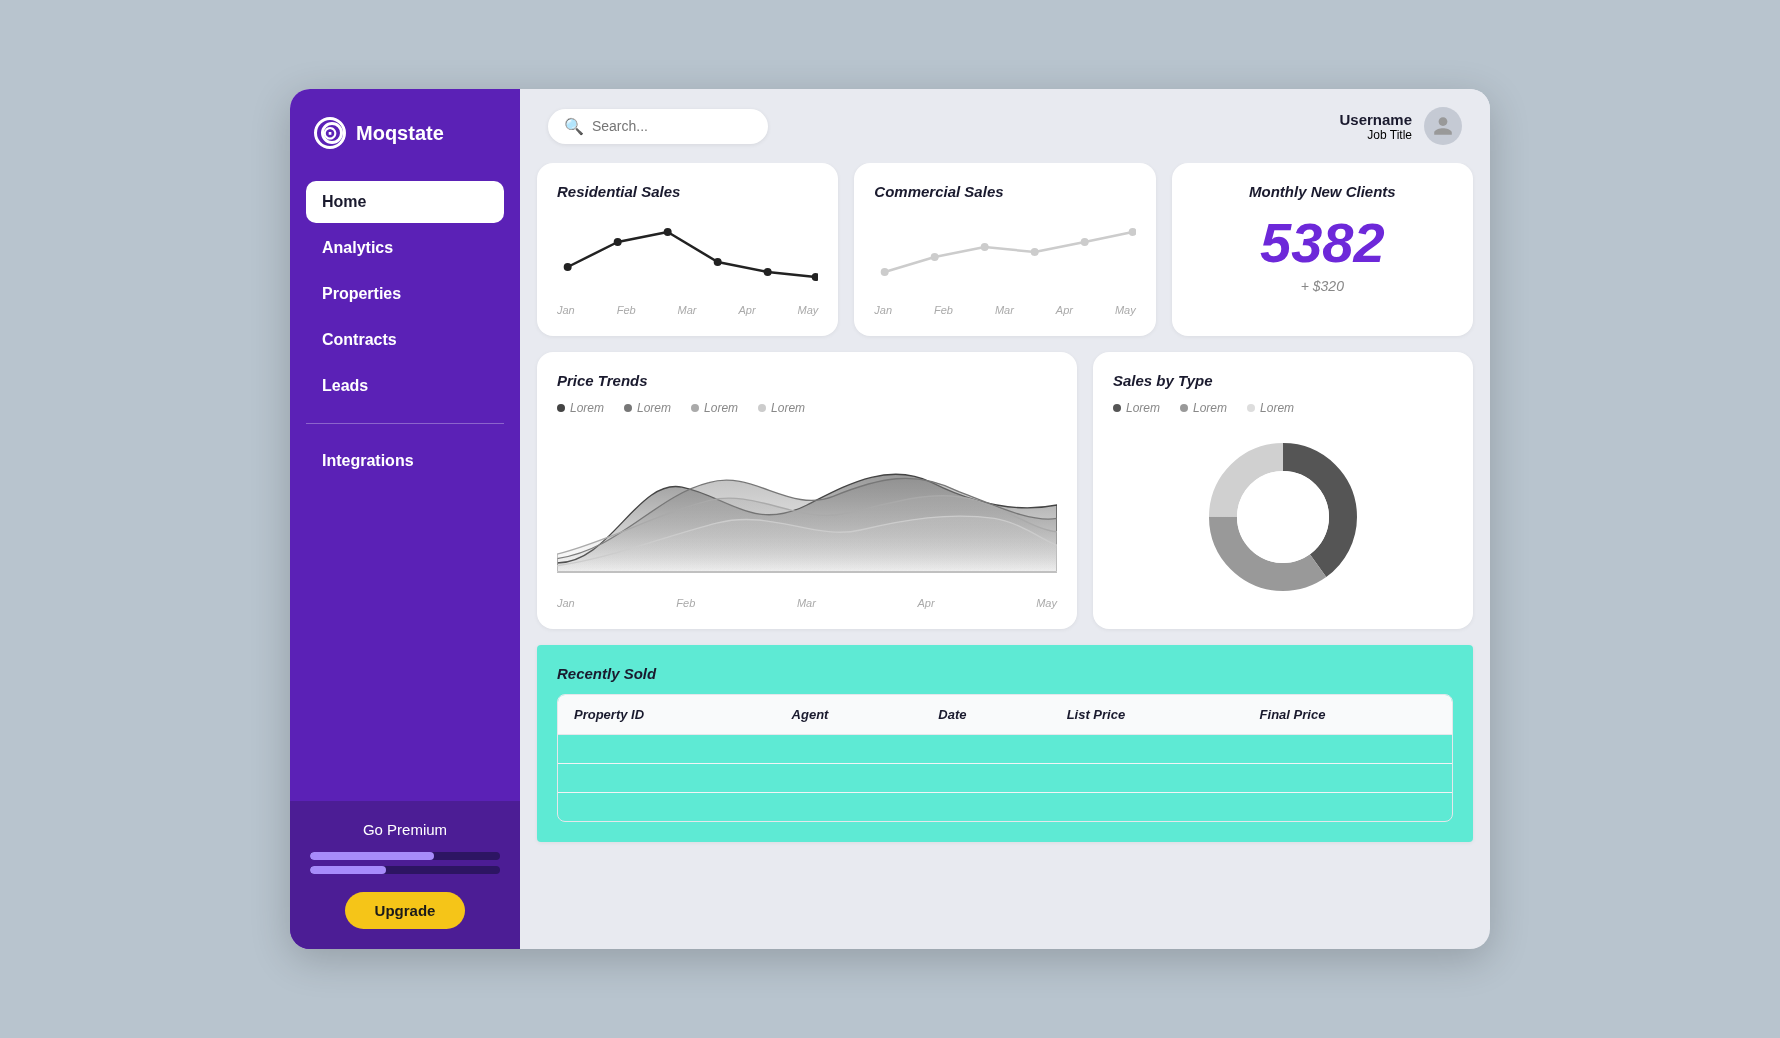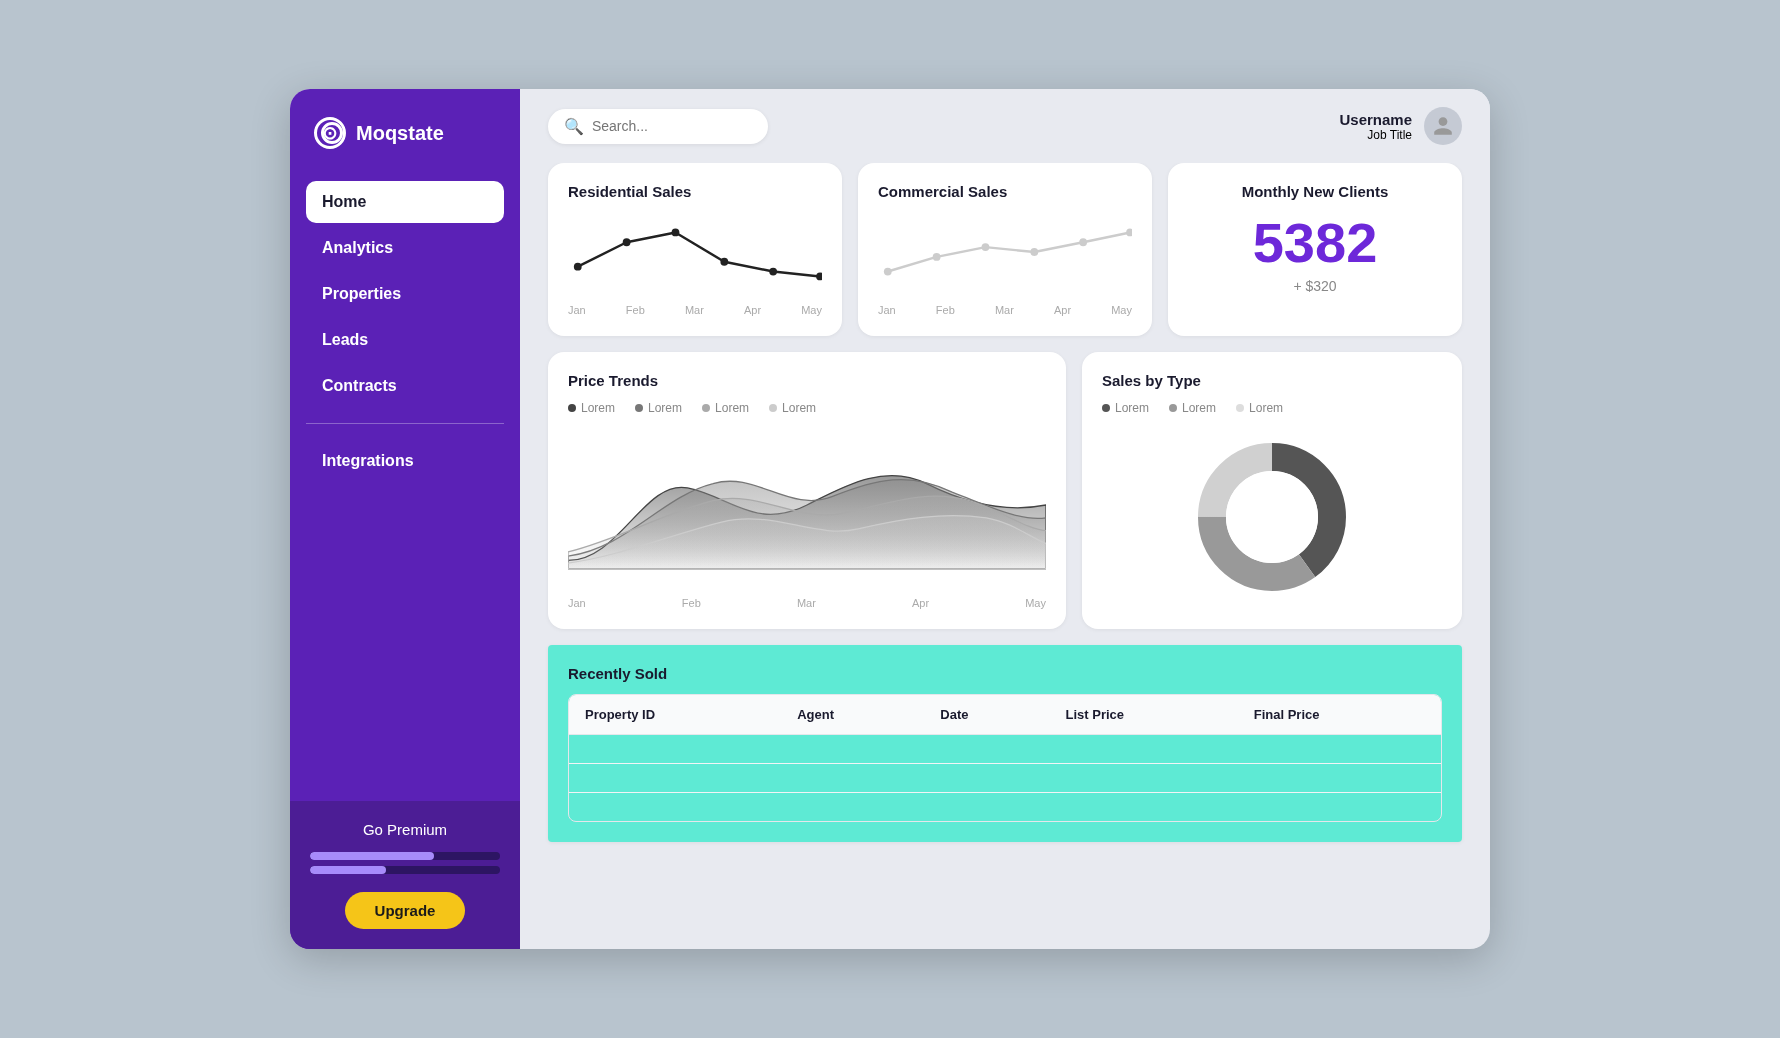--- a/index.html
+++ b/index.html
@@ -185,22 +185,23 @@
       border-radius: 50%;
       display: flex;
       align-items: center;
       justify-content: center;
       font-size: 18px;
       color: #888;
     }
     
     .dashboard {
       flex: 1;
-      padding: 0 28px 20px;
+      padding: 0 17px 20px;
       overflow-y: auto;
+      font-style: italic;
     }
     
     .top-cards {
       display: grid;
       grid-template-columns: 1fr 1fr 1fr;
       gap: 16px;
       margin-bottom: 16px;
     }
     .card {
       background: white;
@@ -330,22 +331,22 @@
     <div class="sidebar-logo">
       <div class="logo-icon">
         <span style="color:white;font-size:18px;font-weight:900;">⊙</span>
       </div>
       <span class="logo-text">Moqstate</span>
     </div>
     <nav class="sidebar-nav">
       <div class="nav-item active">Home</div>
       <div class="nav-item">Analytics</div>
       <div class="nav-item">Properties</div>
+      <div class="nav-item">Contracts</div>
       <div class="nav-item">Leads</div>
-      <div class="nav-item">Contracts</div>
       <hr class="nav-divider">
       <div class="nav-item">Integrations</div>
     </nav>
     <div class="sidebar-footer">
       <div class="footer-title">Go Premium</div>
       <div class="progress-bar-container">
         <div class="progress-track">
             <div class="progress-fill-1"></div>
           </div>
         <div class="progress-track">

